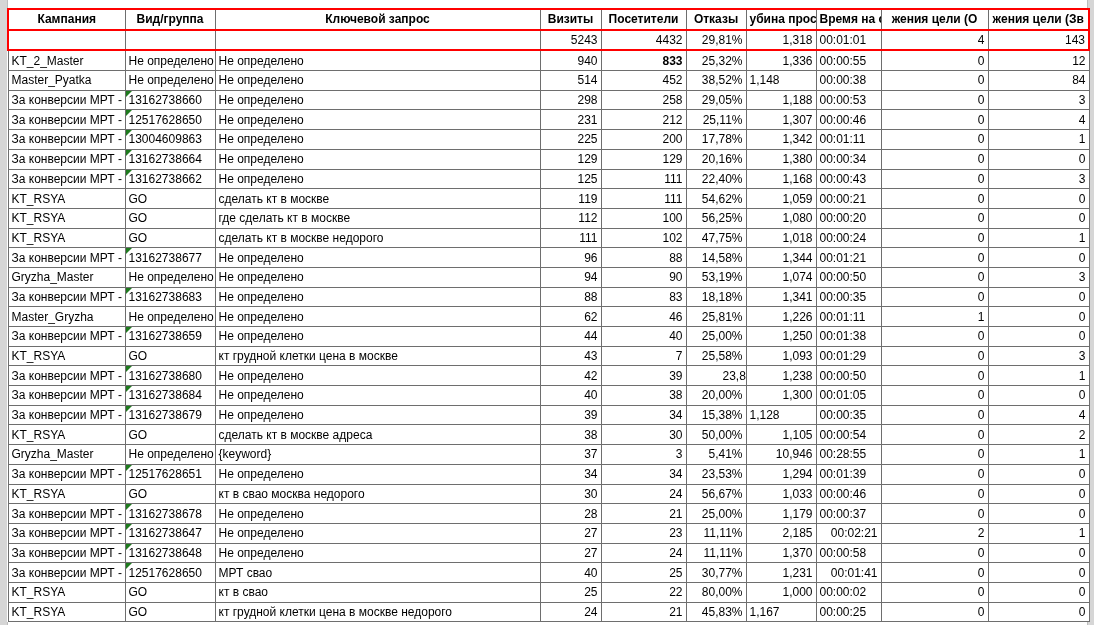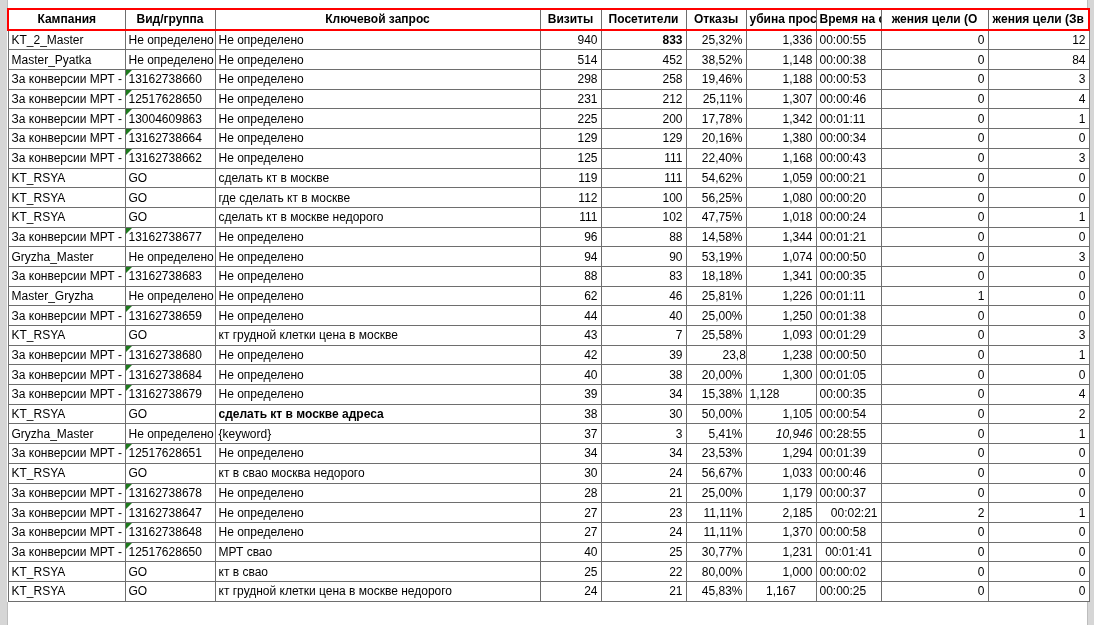--- a/index.html
+++ b/index.html
@@ -93,51 +93,63 @@
           <th>Визиты</th>
           <th>Посетители</th>
           <th>Отказы</th>
           <th>убина просмо</th>
           <th>Время на сайте</th>
           <th>жения цели (О</th>
           <th>жения цели (Зв</th>
         </tr>
     </thead>
     <tbody id="table-body">
+        <tr class="totals-row">
+          <td style="text-align: left;"></td>
+          <td style="text-align: left;"></td>
+          <td style="text-align: left;"></td>
+          <td style="text-align: right;">5243</td>
+          <td style="text-align: right;">4432</td>
+          <td style="text-align: right;">29,81%</td>
+          <td style="text-align: right;">1,318</td>
+          <td style="text-align: left;">00:01:01</td>
+          <td style="text-align: right;">4</td>
+          <td style="text-align: right;">143</td>
+        </tr>
         <tr class="data-row">
           <td style="text-align: left;">KT_2_Master</td>
           <td style="text-align: left;">Не определено</td>
           <td style="text-align: left;">Не определено</td>
           <td style="text-align: right;">940</td>
           <td style="text-align: right; font-weight: bold;">833</td>
           <td style="text-align: right;">25,32%</td>
           <td style="text-align: right;">1,336</td>
           <td style="text-align: left;">00:00:55</td>
           <td style="text-align: right;">0</td>
           <td style="text-align: right;">12</td>
         </tr>
         <tr class="data-row">
           <td style="text-align: left;">Master_Pyatka</td>
           <td style="text-align: left;">Не определено</td>
           <td style="text-align: left;">Не определено</td>
           <td style="text-align: right;">514</td>
           <td style="text-align: right;">452</td>
           <td style="text-align: right;">38,52%</td>
-          <td style="text-align: right;">1,148</td>
+          <td style="text-align: left;">1,148</td>
           <td style="text-align: left;">00:00:38</td>
           <td style="text-align: right;">0</td>
           <td style="text-align: right;">84</td>
         </tr>
         <tr class="data-row">
           <td style="text-align: left;">За конверсии МРТ - 1</td>
           <td class="flagged" style="text-align: left;"><span class="tri"></span>13162738660</td>
           <td style="text-align: left;">Не определено</td>
           <td style="text-align: right;">298</td>
           <td style="text-align: right;">258</td>
-          <td style="text-align: right;">19,46%</td>
+          <td style="text-align: right;">29,05%</td>
           <td style="text-align: right;">1,188</td>
           <td style="text-align: left;">00:00:53</td>
           <td style="text-align: right;">0</td>
           <td style="text-align: right;">3</td>
         </tr>
         <tr class="data-row">
           <td style="text-align: left;">За конверсии МРТ - 1</td>
           <td class="flagged" style="text-align: left;"><span class="tri"></span>12517628650</td>
           <td style="text-align: left;">Не определено</td>
           <td style="text-align: right;">231</td>
@@ -324,37 +336,37 @@
           <td style="text-align: right;">34</td>
           <td style="text-align: right;">15,38%</td>
           <td style="text-align: left; margin-left: 48px;">1,128</td>
           <td style="text-align: left;">00:00:35</td>
           <td style="text-align: right;">0</td>
           <td style="text-align: right;">4</td>
         </tr>
         <tr class="data-row">
           <td style="text-align: left;">KT_RSYA</td>
           <td style="text-align: left;">GO</td>
-          <td style="text-align: left; font-weight: bold;">сделать кт в москве адреса</td>
+          <td style="text-align: left;">сделать кт в москве адреса</td>
           <td style="text-align: right;">38</td>
           <td style="text-align: right;">30</td>
           <td style="text-align: right;">50,00%</td>
           <td style="text-align: right;">1,105</td>
           <td style="text-align: left;">00:00:54</td>
           <td style="text-align: right;">0</td>
           <td style="text-align: right;">2</td>
         </tr>
         <tr class="data-row">
           <td style="text-align: left;">Gryzha_Master</td>
           <td style="text-align: left;">Не определено</td>
           <td style="text-align: left;">{keyword}</td>
           <td style="text-align: right;">37</td>
           <td style="text-align: right;">3</td>
           <td style="text-align: right;">5,41%</td>
-          <td style="text-align: right; font-style: italic;">10,946</td>
+          <td style="text-align: right;">10,946</td>
           <td style="text-align: left;">00:28:55</td>
           <td style="text-align: right;">0</td>
           <td style="text-align: right;">1</td>
         </tr>
         <tr class="data-row">
           <td style="text-align: left;">За конверсии МРТ - 1</td>
           <td class="flagged" style="text-align: left;"><span class="tri"></span>12517628651</td>
           <td style="text-align: left;">Не определено</td>
           <td style="text-align: right;">34</td>
           <td style="text-align: right;">34</td>
@@ -413,21 +425,21 @@
           <td style="text-align: right;">0</td>
         </tr>
         <tr class="data-row">
           <td style="text-align: left;">За конверсии МРТ - 1</td>
           <td class="flagged" style="text-align: left;"><span class="tri"></span>12517628650</td>
           <td style="text-align: left;">МРТ свао</td>
           <td style="text-align: right;">40</td>
           <td style="text-align: right;">25</td>
           <td style="text-align: right;">30,77%</td>
           <td style="text-align: right;">1,231</td>
-          <td style="text-align: center; margin-top: 45px;">00:01:41</td>
+          <td style="text-align: right; margin-top: 45px;">00:01:41</td>
           <td style="text-align: right;">0</td>
           <td style="text-align: right;">0</td>
         </tr>
         <tr class="data-row">
           <td style="text-align: left;">KT_RSYA</td>
           <td style="text-align: left;">GO</td>
           <td style="text-align: left; margin-left: 25px;">кт в свао</td>
           <td style="text-align: right;">25</td>
           <td style="text-align: right;">22</td>
           <td style="text-align: right;">80,00%</td>
@@ -436,20 +448,20 @@
           <td style="text-align: right;">0</td>
           <td style="text-align: right;">0</td>
         </tr>
         <tr class="data-row">
           <td style="text-align: left;">KT_RSYA</td>
           <td style="text-align: left;">GO</td>
           <td style="text-align: left;">кт грудной клетки цена в москве недорого</td>
           <td style="text-align: right;">24</td>
           <td style="text-align: right;">21</td>
           <td style="text-align: right;">45,83%</td>
-          <td style="text-align: center; margin-top: 8px;">1,167</td>
+          <td style="text-align: left; margin-top: 8px;">1,167</td>
           <td style="text-align: left;">00:00:25</td>
           <td style="text-align: right;">0</td>
           <td style="text-align: right;">0</td>
         </tr>
       </tbody>
   </table>
 </div>
 
 </body></html>

